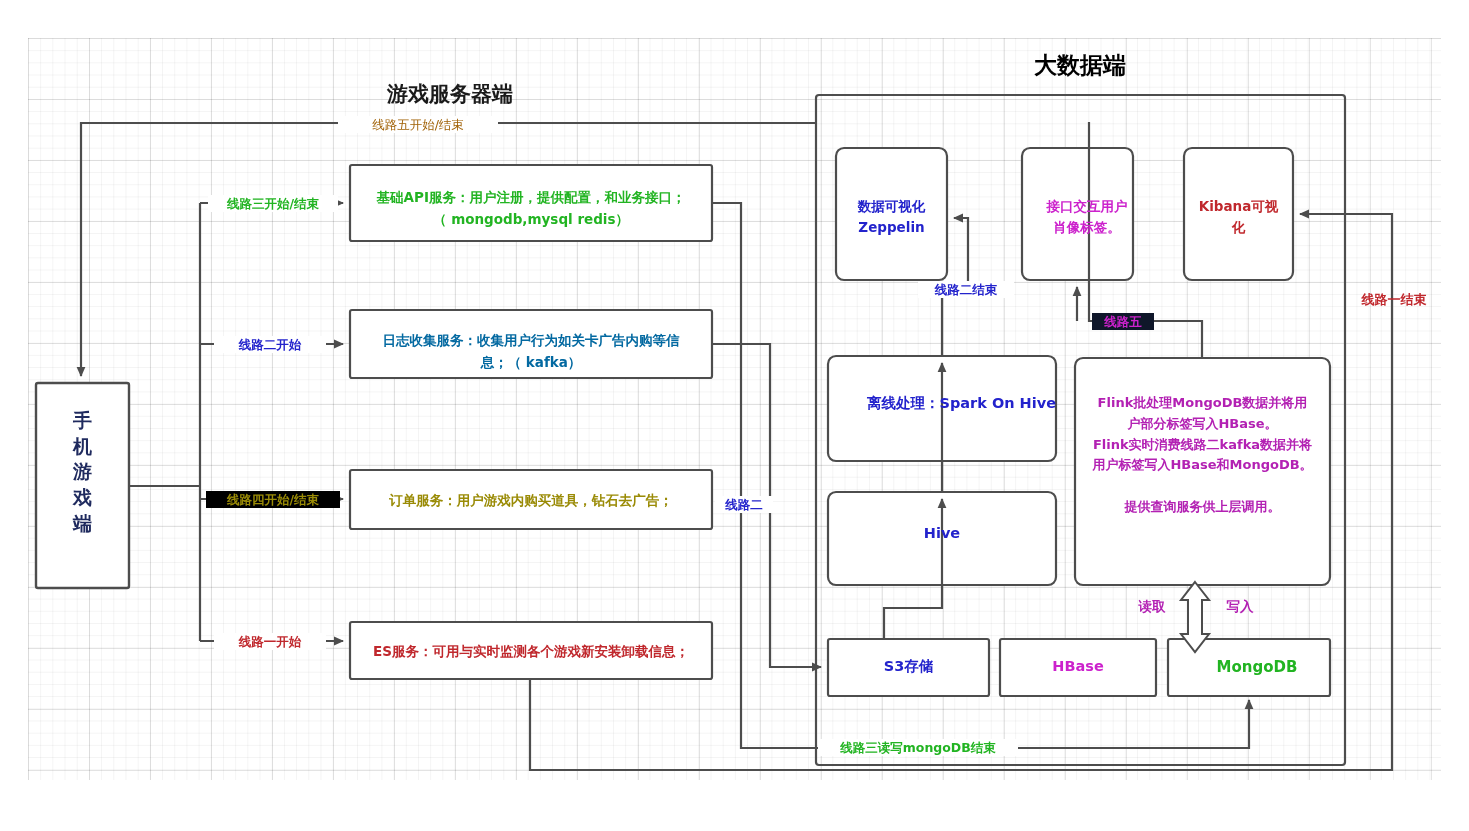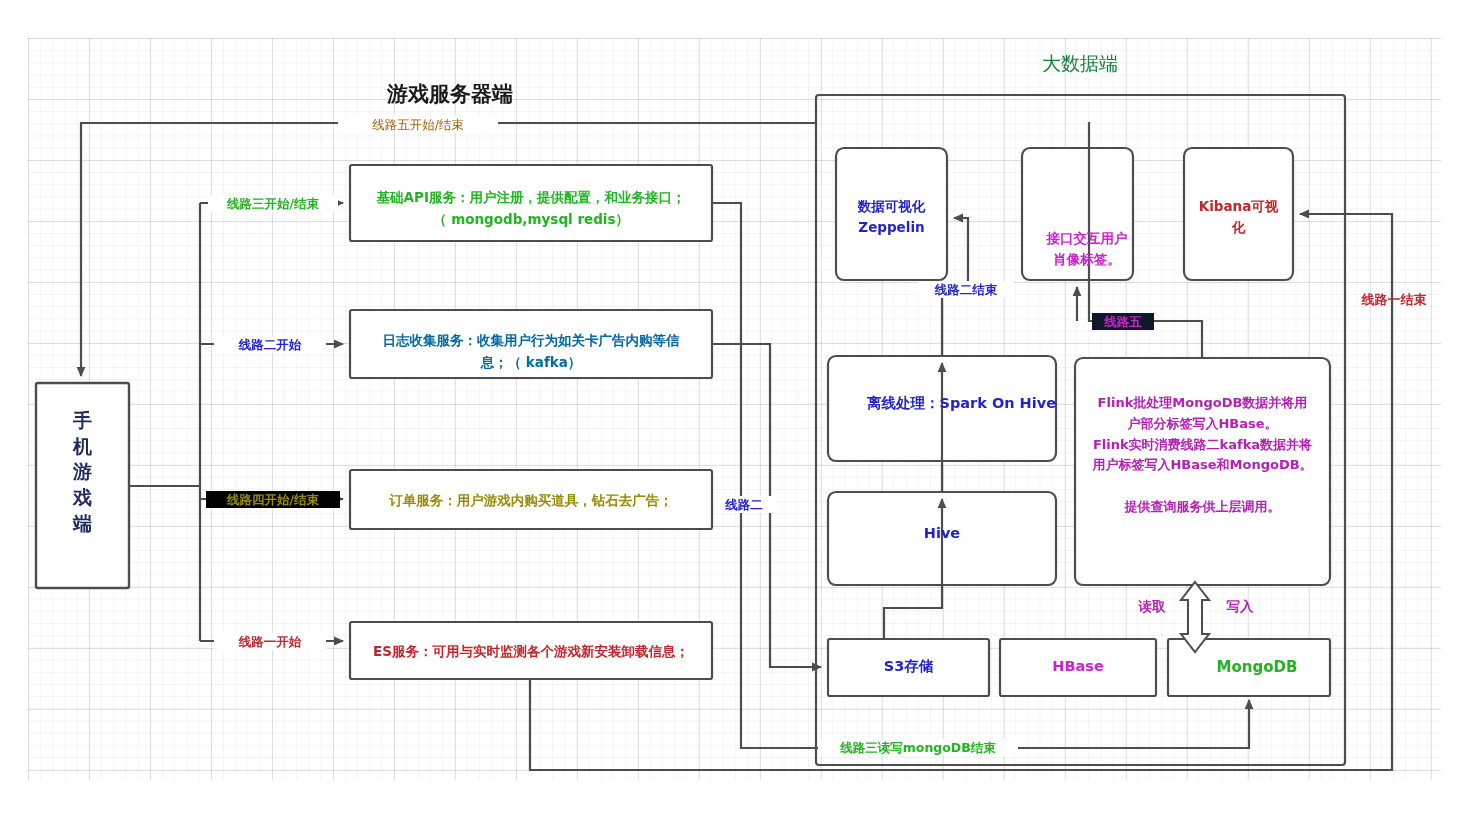--- a/index.html
+++ b/index.html
@@ -87,28 +87,28 @@
       <path d="M1202,358 L1202,321 L1089,321 L1089,122"></path>
 
       <path d="M1077,321 L1077,287" marker-end="url(#arrowSolid)"></path>
     </g>
 
     <path d="M1195,582 L1209,600 L1202,600 L1202,634 L1209,634 L1195,652 L1181,634 L1188,634 L1188,600 L1181,600 z" fill="#ffffff" stroke="#4d4d4d" stroke-width="2"></path>
   </svg>
 
   <div id="text-layer">
       <div class="lbl" style="position: absolute; left: 330px; top: 82px; width: 240px; text-align: center; color: rgb(26, 26, 26); font-size: 21px; font-weight: 700; line-height: 1.2; white-space: pre-line; pointer-events: none;">游戏服务器端</div>
-      <div class="lbl" style="position: absolute; left: 960px; top: 52px; width: 240px; text-align: center; color: #15803d; font-size: 19px; font-weight: 400; line-height: 1.2; white-space: pre-line; pointer-events: none;">大数据端</div>
+      <div class="lbl" style="position: absolute; left: 960px; top: 52px; width: 240px; text-align: center; color: #000000; font-size: 23px; font-weight: 700; line-height: 1.2; white-space: pre-line; pointer-events: none;">大数据端</div>
       <div class="lbl" style="position: absolute; left: 36px; top: 408px; width: 93px; text-align: center; color: rgb(31, 42, 94); font-size: 19px; font-weight: 700; line-height: 1.35; white-space: pre-line; pointer-events: none;"><div>手</div><div>机</div><div>游</div><div>戏</div><div>端</div></div>
       <div class="lbl" style="position: absolute; left: 355px; top: 186px; width: 352px; text-align: center; color: rgb(34, 180, 34); font-size: 13.5px; font-weight: 700; line-height: 1.65; white-space: pre-line; pointer-events: none;"><div>基础API服务：用户注册，提供配置，和业务接口；</div><div>（ mongodb,mysql redis）</div></div>
       <div class="lbl" style="position: absolute; left: 355px; top: 329px; width: 352px; text-align: center; color: #0369a1; font-size: 13.5px; font-weight: 700; line-height: 1.65; white-space: pre-line; pointer-events: none;"><div>日志收集服务：收集用户行为如关卡广告内购等信</div><div>息；（ kafka）</div></div>
       <div class="lbl" style="position: absolute; left: 355px; top: 490px; width: 352px; text-align: center; color: rgb(154, 139, 6); font-size: 13.5px; font-weight: 700; line-height: 1.6; white-space: pre-line; pointer-events: none;"><div>订单服务：用户游戏内购买道具，钻石去广告；</div></div>
       <div class="lbl" style="position: absolute; left: 355px; top: 641px; width: 352px; text-align: center; color: rgb(192, 40, 45); font-size: 13.5px; font-weight: 700; line-height: 1.6; white-space: pre-line; pointer-events: none;"><div>ES服务：可用与实时监测各个游戏新安装卸载信息；</div></div>
       <div class="lbl" style="position: absolute; left: 836px; top: 196px; width: 111px; text-align: center; color: rgb(35, 35, 204); font-size: 13.5px; font-weight: 700; line-height: 1.55; white-space: pre-line; pointer-events: none;"><div>数据可视化</div><div>Zeppelin</div></div>
-      <div class="lbl" style="position: absolute; left: 1022px; top: 196px; width: 130px; text-align: center; color: rgb(204, 34, 204); font-size: 13.5px; font-weight: 700; line-height: 1.55; white-space: pre-line; pointer-events: none; margin-top: 32px;"><div>接口交互用户</div><div>肖像标签。</div></div>
+      <div class="lbl" style="position: absolute; left: 1022px; top: 196px; width: 130px; text-align: center; color: rgb(204, 34, 204); font-size: 13.5px; font-weight: 700; line-height: 1.55; white-space: pre-line; pointer-events: none;"><div>接口交互用户</div><div>肖像标签。</div></div>
       <div class="lbl" style="position: absolute; left: 1184px; top: 196px; width: 109px; text-align: center; color: rgb(192, 40, 45); font-size: 13.5px; font-weight: 700; line-height: 1.55; white-space: pre-line; pointer-events: none;"><div>Kibana可视</div><div>化</div></div>
       <div class="lbl" style="position: absolute; left: 828px; top: 392px; width: 228px; text-align: right; color: rgb(35, 35, 204); font-size: 14.5px; font-weight: 700; line-height: 1.6; white-space: pre-line; pointer-events: none;"><div>离线处理：Spark On Hive</div></div>
       <div class="lbl" style="position: absolute; left: 828px; top: 523px; width: 228px; text-align: center; color: rgb(35, 35, 204); font-size: 14.5px; font-weight: 700; line-height: 1.5; white-space: pre-line; pointer-events: none;"><div>Hive</div></div>
       <div class="lbl" style="position: absolute; left: 1082px; top: 393px; width: 241px; text-align: center; color: rgb(179, 33, 179); font-size: 13px; font-weight: 700; line-height: 1.6; white-space: pre-line; pointer-events: none;"><div>Flink批处理MongoDB数据并将用</div><div>户部分标签写入HBase。</div><div>Flink实时消费线路二kafka数据并将</div><div>用户标签写入HBase和MongoDB。</div><div>&nbsp;</div><div>提供查询服务供上层调用。</div></div>
       <div class="lbl" style="position: absolute; left: 828px; top: 656px; width: 161px; text-align: center; color: rgb(35, 35, 204); font-size: 14.5px; font-weight: 700; line-height: 1.5; white-space: pre-line; pointer-events: none;"><div>S3存储</div></div>
       <div class="lbl" style="position: absolute; left: 1000px; top: 656px; width: 156px; text-align: center; color: rgb(204, 34, 204); font-size: 14.5px; font-weight: 700; line-height: 1.5; white-space: pre-line; pointer-events: none;"><div>HBase</div></div>
       <div class="lbl" style="position: absolute; left: 1168px; top: 656px; width: 162px; text-align: center; color: rgb(34, 180, 34); font-size: 15px; font-weight: 700; line-height: 1.5; white-space: pre-line; pointer-events: none; margin-left: 8px;"><div>MongoDB</div></div>
       <div class="lbl" style="position: absolute; left: 338px; top: 116px; width: 160px; text-align: center; color: #a16207; font-size: 12.5px; font-weight: 400; line-height: 1.2; white-space: pre-line; pointer-events: none; background: rgb(255, 255, 255); padding: 1px 0px;">线路五开始/结束</div>
       <div class="lbl" style="position: absolute; left: 208px; top: 195px; width: 130px; text-align: center; color: rgb(34, 180, 34); font-size: 12.5px; font-weight: 700; line-height: 1.2; white-space: pre-line; pointer-events: none; background: rgb(255, 255, 255); padding: 1px 0px;">线路三开始/结束</div>
       <div class="lbl" style="position: absolute; left: 214px; top: 336px; width: 112px; text-align: center; color: rgb(35, 35, 204); font-size: 12.5px; font-weight: 700; line-height: 1.2; white-space: pre-line; pointer-events: none; background: rgb(255, 255, 255); padding: 1px 0px;">线路二开始</div>

